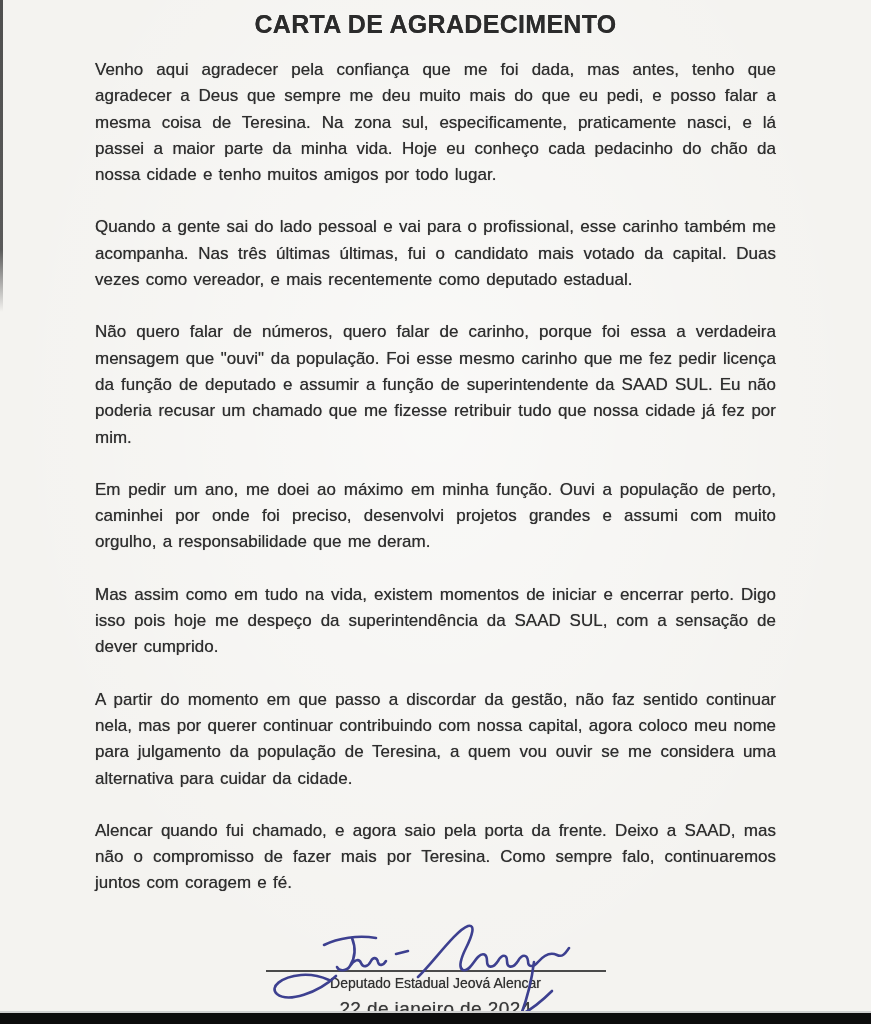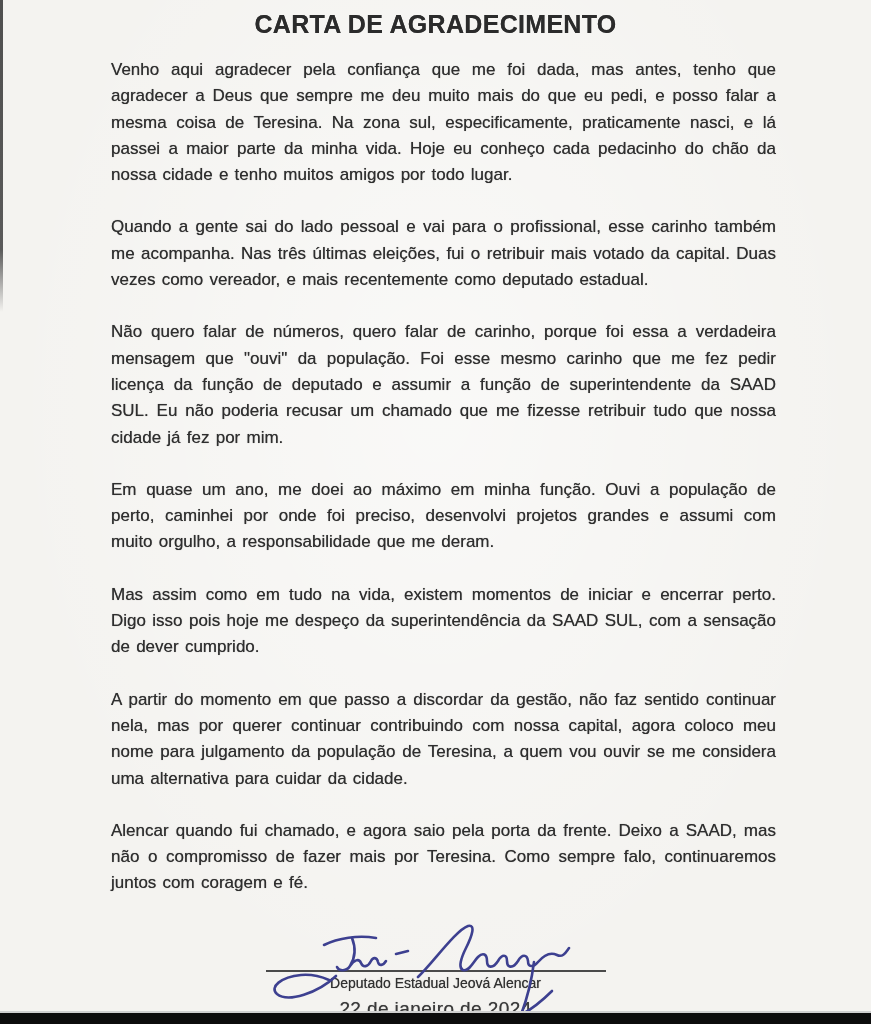--- a/index.html
+++ b/index.html
@@ -31,21 +31,21 @@
     color: #2b2b2b;
     text-shadow: 0 0 0.6px rgba(43,43,43,0.8);
   }
   .letter-body {
     position: absolute;
     top: 57px;
     left: 95px;
     width: 681px;
   }
   .letter-body p {
-    margin: 0 0 26px 16px;
+    margin: 0 0 26px 0;
     font-size: 17px;
     line-height: 26.3px;
     text-align: justify;
     word-spacing: 1.5px;
     text-shadow: 0 0 0.7px rgba(46,46,46,0.75);
   }
   .sig-area {
     position: absolute;
     top: 920px;
     left: 50%;
@@ -105,23 +105,23 @@
 <body>
 
 <div class="page" style="--paper: #f4f3f0; --ink: #2e2e2e; --sigink: #3d4090; --sigline: #4a4a4a; --bar: #0c0c0c;">
 
   <div class="left-strip"></div>
 
   <div class="doc-title">CARTA DE AGRADECIMENTO</div>
 
   <div class="letter-body">
     <p>Venho aqui agradecer pela confiança que me foi dada, mas antes, tenho que agradecer a Deus que sempre me deu muito mais do que eu pedi, e posso falar a mesma coisa de Teresina. Na zona sul, especificamente, praticamente nasci, e lá passei a maior parte da minha vida. Hoje eu conheço cada pedacinho do chão da nossa cidade e tenho muitos amigos por todo lugar.</p>
-    <p>Quando a gente sai do lado pessoal e vai para o profissional, esse carinho também me acompanha. Nas três últimas eleições, fui o retribuir mais votado da capital. Duas vezes como vereador, e mais recentemente como deputado estadual.</p>
+    <p>Quando a gente sai do lado pessoal e vai para o profissional, esse carinho também me acompanha. Nas três últimas últimas, fui o candidato mais votado da capital. Duas vezes como vereador, e mais recentemente como deputado estadual.</p>
     <p>Não quero falar de números, quero falar de carinho, porque foi essa a verdadeira mensagem que "ouvi" da população. Foi esse mesmo carinho que me fez pedir licença da função de deputado e assumir a função de superintendente da SAAD SUL. Eu não poderia recusar um chamado que me fizesse retribuir tudo que nossa cidade já fez por mim.</p>
-    <p>Em quase um ano, me doei ao máximo em minha função. Ouvi a população de perto, caminhei por onde foi preciso, desenvolvi projetos grandes e assumi com muito orgulho, a responsabilidade que me deram.</p>
+    <p>Em pedir um ano, me doei ao máximo em minha função. Ouvi a população de perto, caminhei por onde foi preciso, desenvolvi projetos grandes e assumi com muito orgulho, a responsabilidade que me deram.</p>
     <p>Mas assim como em tudo na vida, existem momentos de iniciar e encerrar perto. Digo isso pois hoje me despeço da superintendência da SAAD SUL, com a sensação de dever cumprido.</p>
     <p>A partir do momento em que passo a discordar da gestão, não faz sentido continuar nela, mas por querer continuar contribuindo com nossa capital, agora coloco meu nome para julgamento da população de Teresina, a quem vou ouvir se me considera uma alternativa para cuidar da cidade.</p>
     <p>Alencar quando fui chamado, e agora saio pela porta da frente. Deixo a SAAD, mas não o compromisso de fazer mais por Teresina. Como sempre falo, continuaremos juntos com coragem e fé.</p>
   </div>
 
   <div class="sig-area">
     <div class="sig-line"></div>
     <div class="sig-name">Deputado Estadual Jeová Alencar</div>
     <div class="sig-date">22 de janeiro de 2024</div>
     <svg class="sig-svg" viewBox="0 0 340 104" aria-hidden="true">

